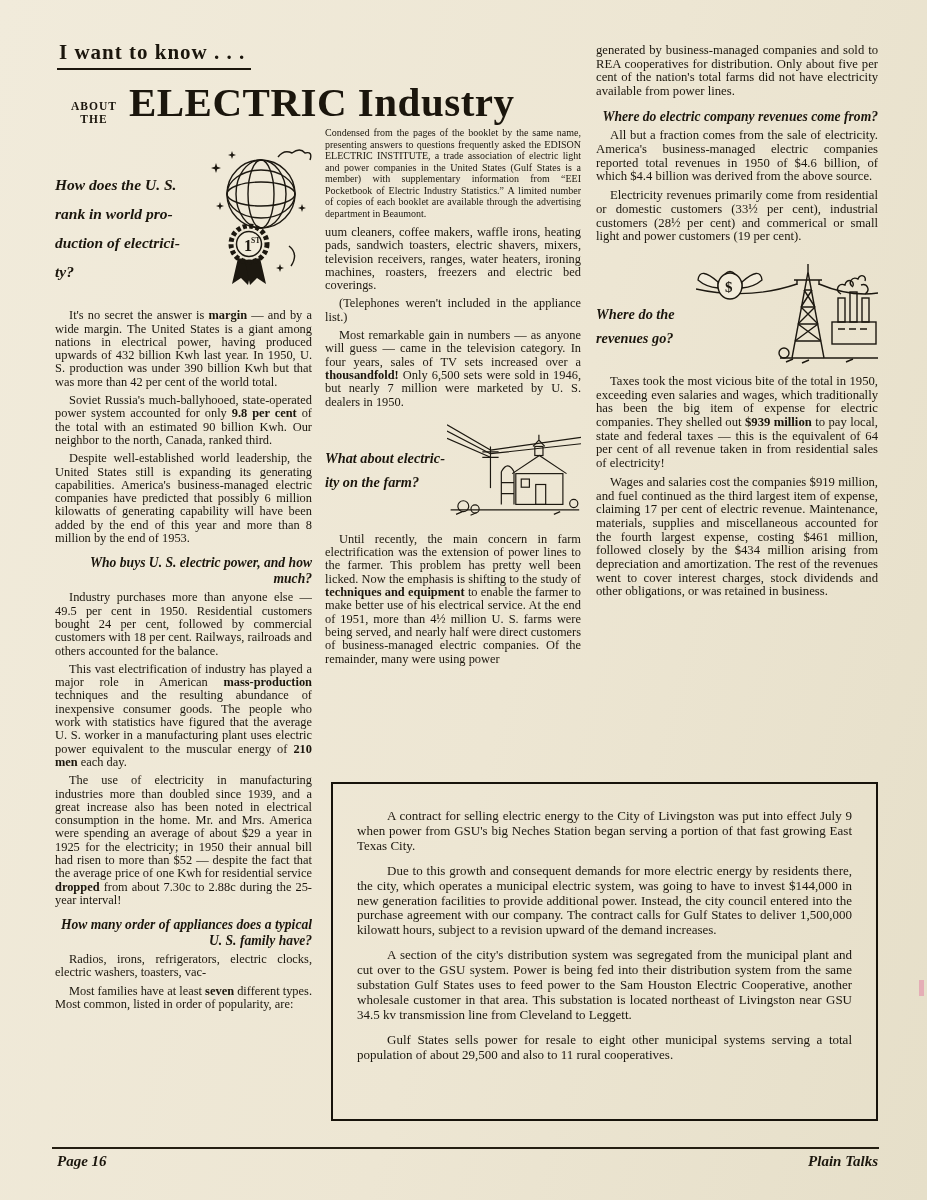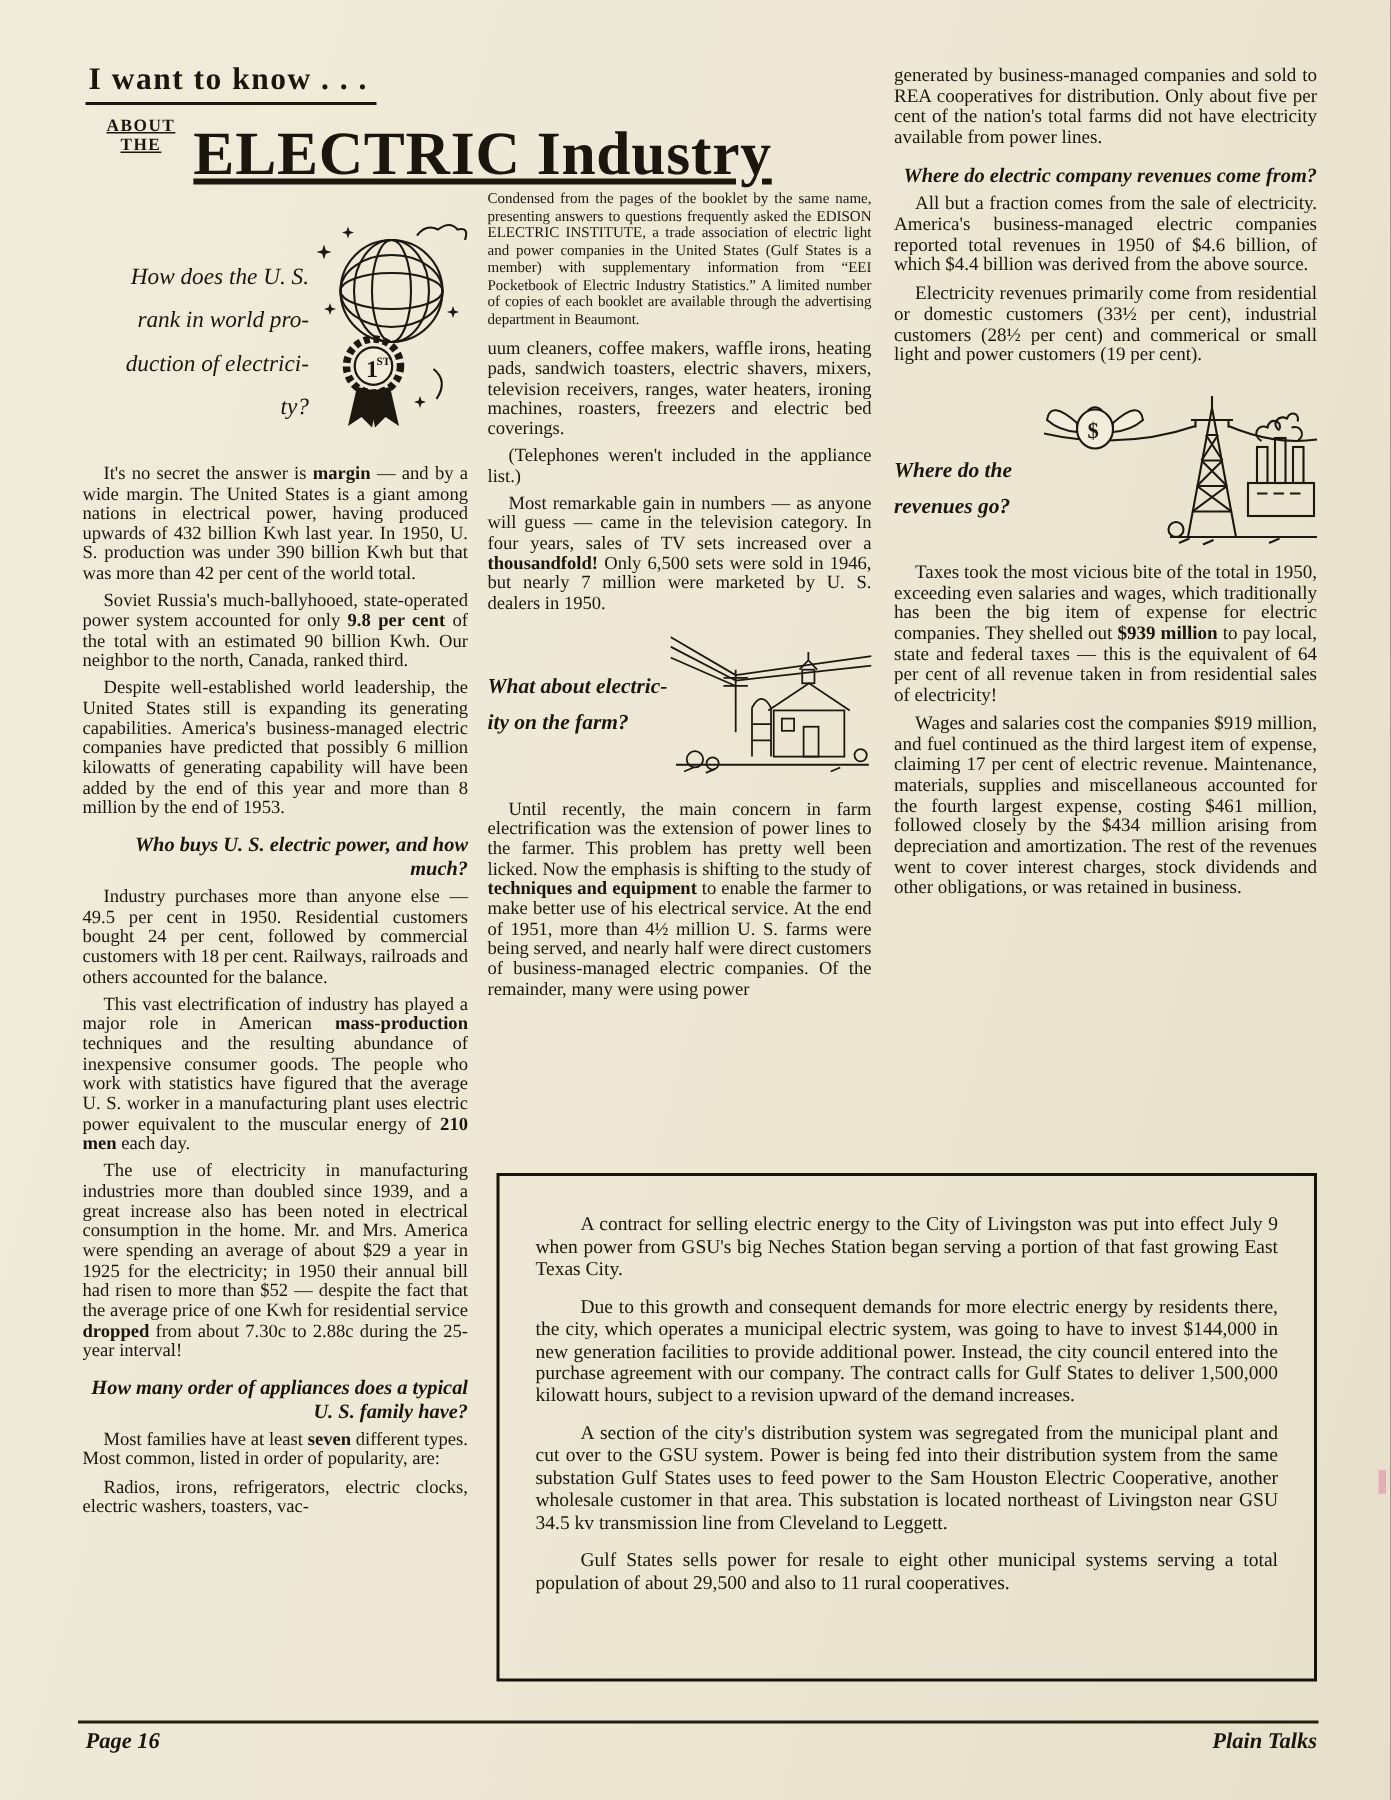--- a/index.html
+++ b/index.html
@@ -13,28 +13,28 @@
   .col1{left:55px;top:148px;width:257px;}
   .col2{left:325px;top:127px;width:256px;}
   .col3{left:596px;top:44px;width:282px;font-size:12.7px;line-height:13.7px;}
   p{margin:0 0 5px 0;text-indent:14px;}
   p.no-indent{text-indent:0;}
   b{font-weight:bold;}
   
   .masthead{position:absolute;left:57px;top:40px;width:525px;}
   .kicker{display:inline-block;font-size:21px;font-weight:bold;letter-spacing:1px;
     border-bottom:2px solid #1b160d;padding:0 6px 3px 2px;text-align:center;}
-  .title-row{display:flex;align-items:flex-start;gap:12px;margin-top:8px;padding-left:14px;text-decoration:underline;}
+  .title-row{display:flex;align-items:flex-end;gap:12px;margin-top:8px;padding-left:14px;}
   .aboutthe{font-size:11.5px;font-weight:bold;letter-spacing:1px;line-height:13px;text-align:center;}
   .big-title{font-size:41px;font-weight:bold;letter-spacing:0.5px;white-space:nowrap;}
   
   .qhead{font-weight:bold;font-style:italic;font-size:13.6px;line-height:15.5px;
     text-align:right;margin:10px 0 5px 0;}
-  .qhead-large{font-weight:normal;font-style:italic;font-size:15.5px;line-height:29px;
-    width:152px;padding-top:22px;text-align:right;}
+  .qhead-large{font-weight:bold;font-style:italic;font-size:15.5px;line-height:29px;
+    width:152px;padding-top:22px;text-align:left;}
   .q1block{display:flex;margin-bottom:8px;}
   .globe-wrap{flex:0 0 auto;}
   .note{font-size:10px;line-height:11.5px;text-align:justify;margin-bottom:7px;}
   .farm-block{display:flex;align-items:center;gap:2px;margin:4px 0 7px 0;}
   .farm-head{font-weight:bold;font-style:italic;font-size:14.3px;line-height:24px;
     width:120px;text-align:left;flex:0 0 auto;}
   .rev-block{display:flex;align-items:flex-end;gap:0;margin:12px 0 9px 0;}
   .rev-head{font-weight:bold;font-style:italic;font-size:14.3px;line-height:24px;
     width:100px;margin-bottom:16px;text-align:left;flex:0 0 auto;}
   
@@ -107,22 +107,22 @@
         <p>Despite well-established world leadership, the United States still is expanding its generating capabilities. America's business-managed electric companies have predicted that possibly 6 million kilowatts of generating capability will have been added by the end of this year and more than 8 million by the end of 1953.</p>
       </div>
     <div class="qhead">Who buys U. S. electric power, and how much?</div>
     <div>
         <p>Industry purchases more than anyone else — 49.5 per cent in 1950. Residential customers bought 24 per cent, followed by commercial customers with 18 per cent. Railways, railroads and others accounted for the balance.</p>
         <p>This vast electrification of industry has played a major role in American <b>mass-production</b> techniques and the resulting abundance of inexpensive consumer goods. The people who work with statistics have figured that the average U. S. worker in a manufacturing plant uses electric power equivalent to the muscular energy of <b>210 men</b> each day.</p>
         <p>The use of electricity in manufacturing industries more than doubled since 1939, and a great increase also has been noted in electrical consumption in the home. Mr. and Mrs. America were spending an average of about $29 a year in 1925 for the electricity; in 1950 their annual bill had risen to more than $52 — despite the fact that the average price of one Kwh for residential service <b>dropped</b> from about 7.30c to 2.88c during the 25-year interval!</p>
       </div>
     <div class="qhead">How many order of appliances does a typical U. S. family have?</div>
     <div>
+        <p>Radios, irons, refrigerators, electric clocks, electric washers, toasters, vac-</p>
         <p>Most families have at least <b>seven</b> different types. Most common, listed in order of popularity, are:</p>
-        <p>Radios, irons, refrigerators, electric clocks, electric washers, toasters, vac-</p>
       </div>
   </div>
 
   <div class="col col2">
     <div class="note">Condensed from the pages of the booklet by the same name, presenting answers to questions frequently asked the EDISON ELECTRIC INSTITUTE, a trade association of electric light and power companies in the United States (Gulf States is a member) with supplementary information from “EEI Pocketbook of Electric Industry Statistics.” A limited number of copies of each booklet are available through the advertising department in Beaumont.</div>
     <div>
         <p class="no-indent">uum cleaners, coffee makers, waffle irons, heating pads, sandwich toasters, electric shavers, mixers, television receivers, ranges, water heaters, ironing machines, roasters, freezers and electric bed coverings.</p>
         <p>(Telephones weren't included in the appliance list.)</p>
         <p>Most remarkable gain in numbers — as anyone will guess — came in the television category. In four years, sales of TV sets increased over a <b>thousandfold!</b> Only 6,500 sets were sold in 1946, but nearly 7 million were marketed by U. S. dealers in 1950.</p>
       </div>

